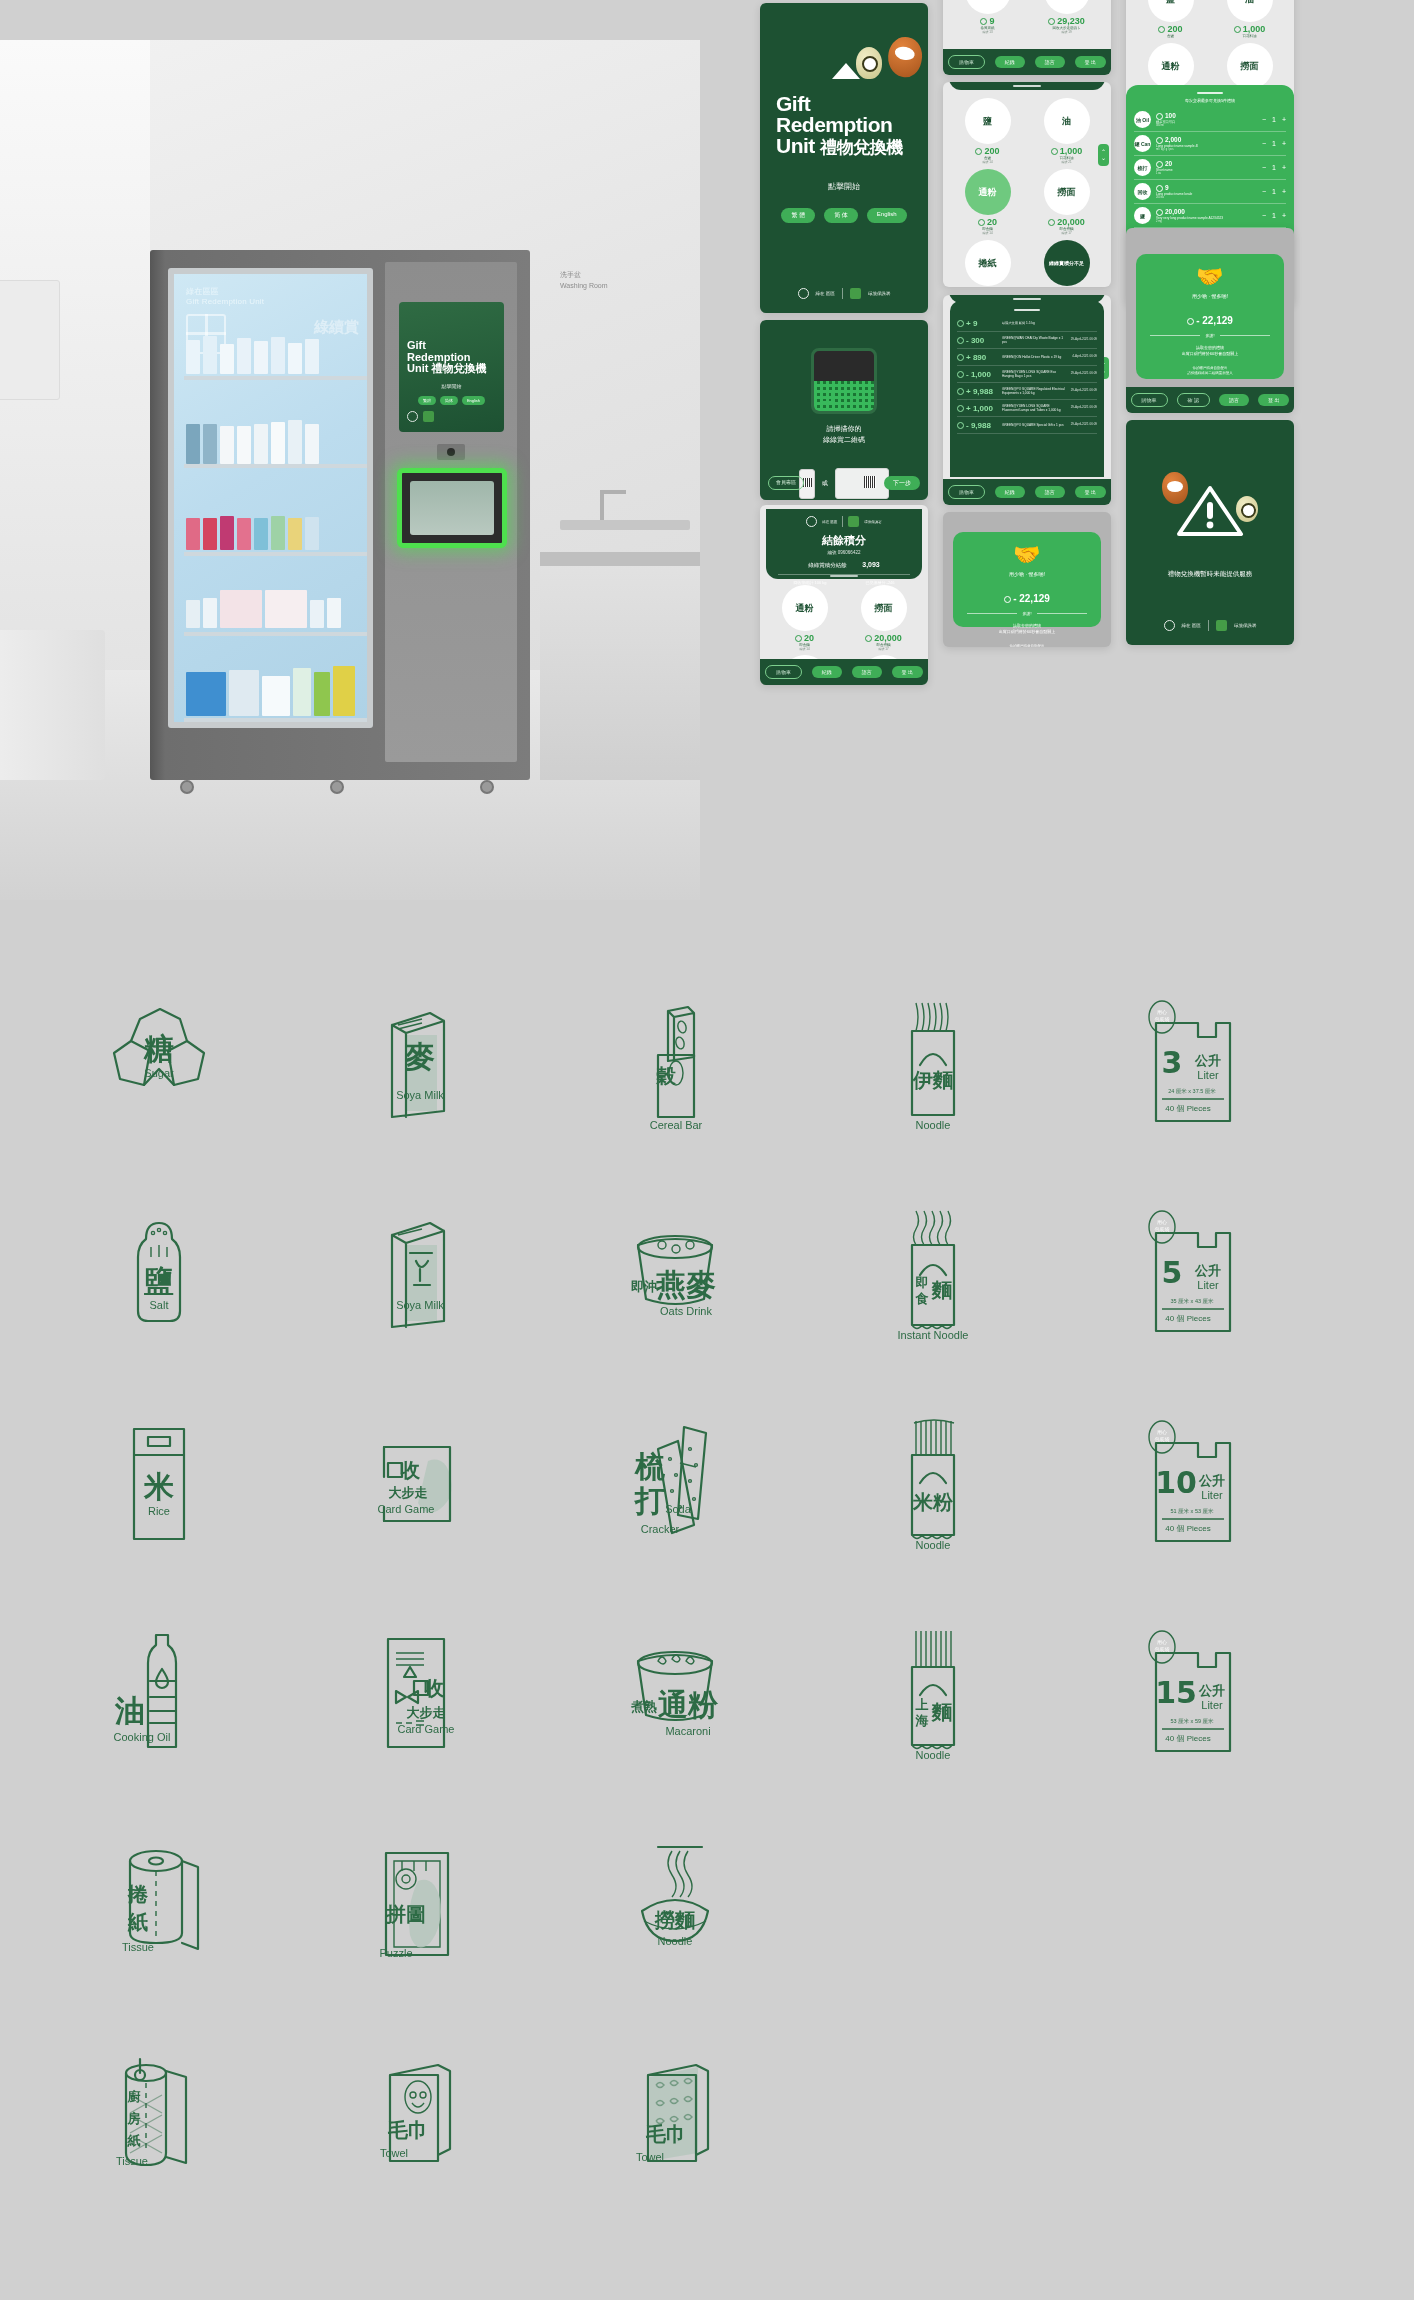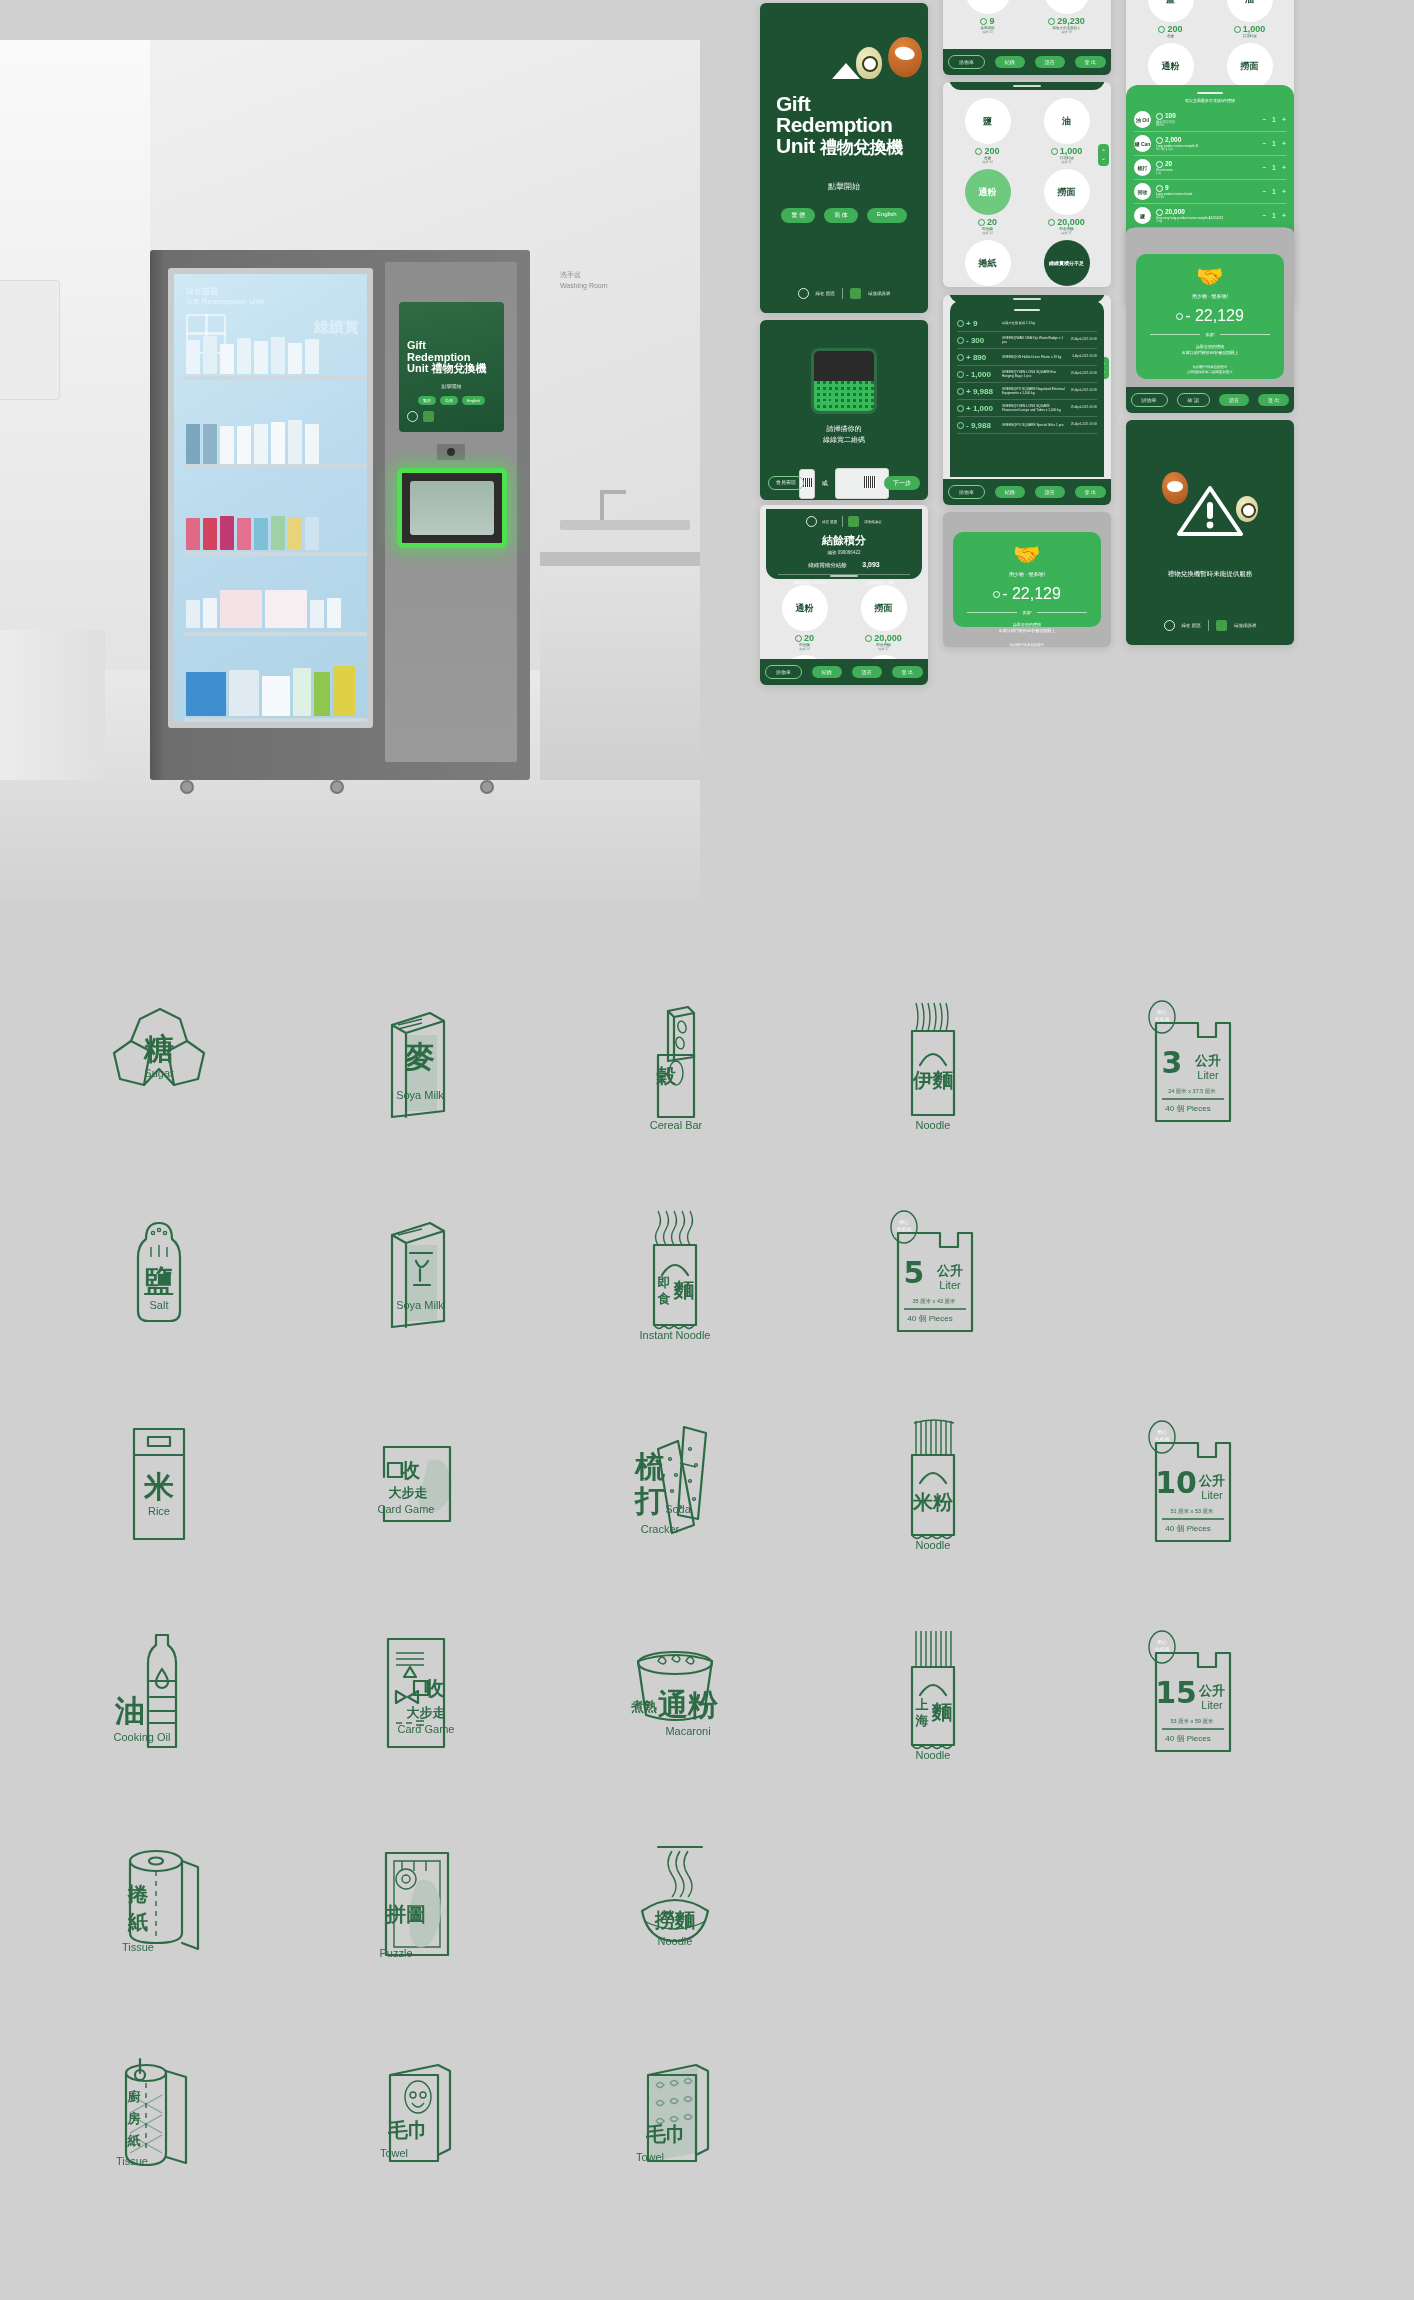--- a/index.html
+++ b/index.html
@@ -223,21 +223,21 @@
   .cart-tl{font-size:7.5px;font-weight:bold;}
   .cart-tl small{font-size:3.5px;opacity:.9;}
   .cart-ok{background:#1d5132;border-radius:9px;font-size:6px;padding:3px 12px;}
 
   
   .okscr { left:366px; top:228px; width:168px; height:185px; background:#b3b3b3; }
   .ok-dialog{position:absolute;left:10px;right:10px;top:26px;bottom:34px;background:#3bb158;
     border-radius:10px;color:#fff;padding:12px 10px;text-align:center;}
   .hands{font-size:22px;line-height:1;}
   .ok-cap{font-size:5px;margin-top:5px;}
-  .ok-amt{font-size:16px;font-weight:normal;margin-top:8px;}
+  .ok-amt{font-size:10px;font-weight:bold;margin-top:16px;}
   .ok-div{display:flex;align-items:center;gap:5px;margin:7px 4px;font-size:4px;}
   .ok-div:before,.ok-div:after{content:"";flex:1;height:1px;background:rgba(255,255,255,.6);}
   .ok-body{font-size:4px;line-height:1.6;}
   .ok-body2{font-size:3.5px;line-height:1.6;margin-top:8px;opacity:.95;}
 
   
   .errscr { left:366px; top:420px; width:168px; height:225px; }
   .err-ico{position:absolute;left:0;right:0;top:62px;text-align:center;}
   .tri-svg{display:block;margin:0 auto;}
   .err-cap{position:absolute;left:0;right:0;top:150px;text-align:center;font-size:6.5px;}
@@ -944,20 +944,34 @@
             <path class="stroke" d="M40 30 L78 18 L92 26 L92 116 L40 122 Z M40 30 L54 38 L92 26 M54 38 L54 122"></path>
             <path class="stroke-thin" d="M46 30 L70 24"></path>
             <path class="stroke" d="M58 48 h22 M64 56 q5 12 12 0 M68 64 v12 M62 80 h16"></path>
             <text class="enlbl" x="68" y="104" text-anchor="middle">Soya Milk</text>
           </svg>
         </div>
       </div>
       <div class="icell">
         <div class="icon-art">
           <svg class="iw" viewBox="0 0 130 140">
+            <path class="stroke" d="M28 40 q38 -12 74 0 l-8 54 q-28 10 -58 0 Z"></path>
+            <ellipse class="stroke" cx="65" cy="42" rx="37" ry="11"></ellipse>
+            <circle class="stroke-thin" cx="52" cy="40" r="4"></circle>
+              <circle class="stroke-thin" cx="66" cy="44" r="4"></circle>
+            <circle class="stroke-thin" cx="80" cy="40" r="4"></circle>
+            <text class="cnsm" x="34" y="86" text-anchor="middle">即沖</text>
+            <text class="cnbig" x="76" y="90" text-anchor="middle">燕麥</text>
+            <text class="enlbl" x="76" y="110" text-anchor="middle">Oats Drink</text>
+          </svg>
+        </div>
+      </div>
+      <div class="icell">
+        <div class="icon-art">
+          <svg class="iw" viewBox="0 0 130 140">
             <path class="stroke-thin" d="M48 6 q5 10 0 18 q-5 8 0 16 M56 6 q5 10 0 18 q-5 8 0 16 M64 6 q5 10 0 18 q-5 8 0 16 M72 6 q5 10 0 18 q-5 8 0 16 M80 6 q5 10 0 18 q-5 8 0 16"></path>
             <path class="stroke" d="M44 40 h42 v80 h-42 z"></path>
             <path class="stroke" d="M52 70 q13 -20 26 0"></path>
             <path class="stroke-thin" d="M44 120 q5 7 10 0 q5 7 10 0 q5 7 10 0 q5 7 10 0"></path>
             <text class="cnsm" x="54" y="82" text-anchor="middle">即</text>
             <text class="cnsm" x="54" y="98" text-anchor="middle">食</text>
             <text class="cnmid" x="74" y="92" text-anchor="middle">麵</text>
             <text class="enlbl" x="65" y="134" text-anchor="middle">Instant Noodle</text>
           </svg>
         </div>

